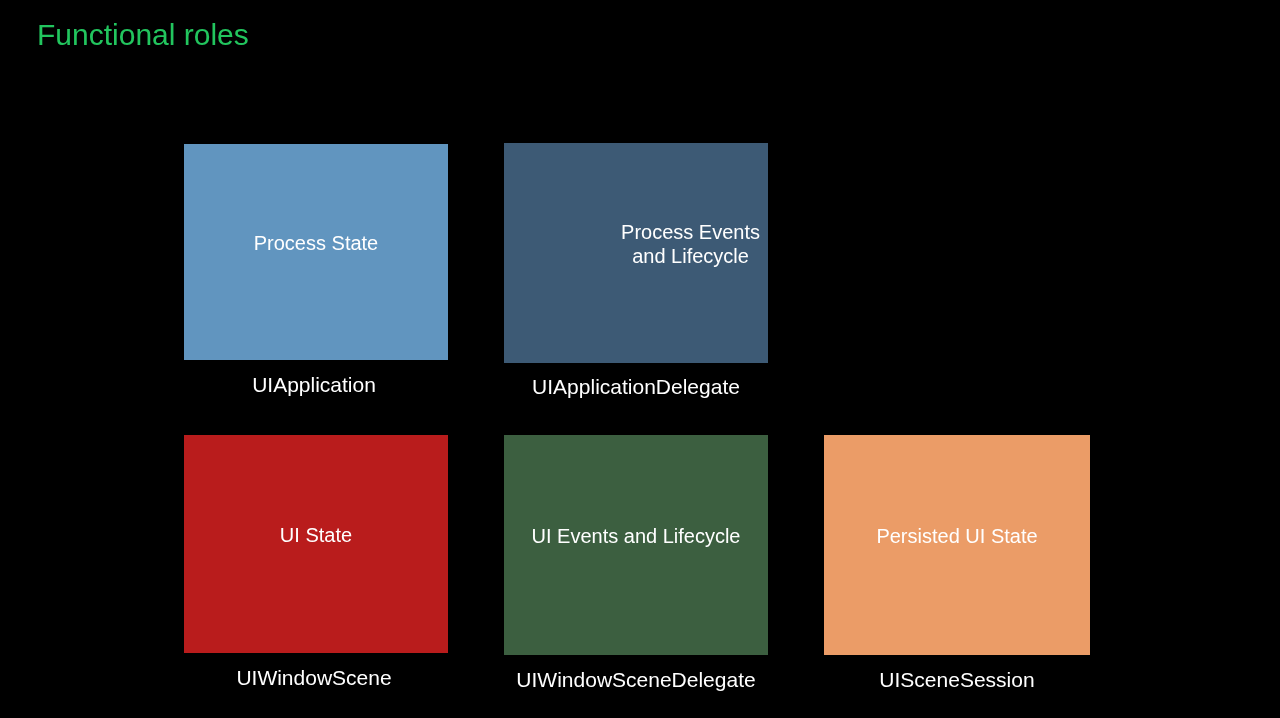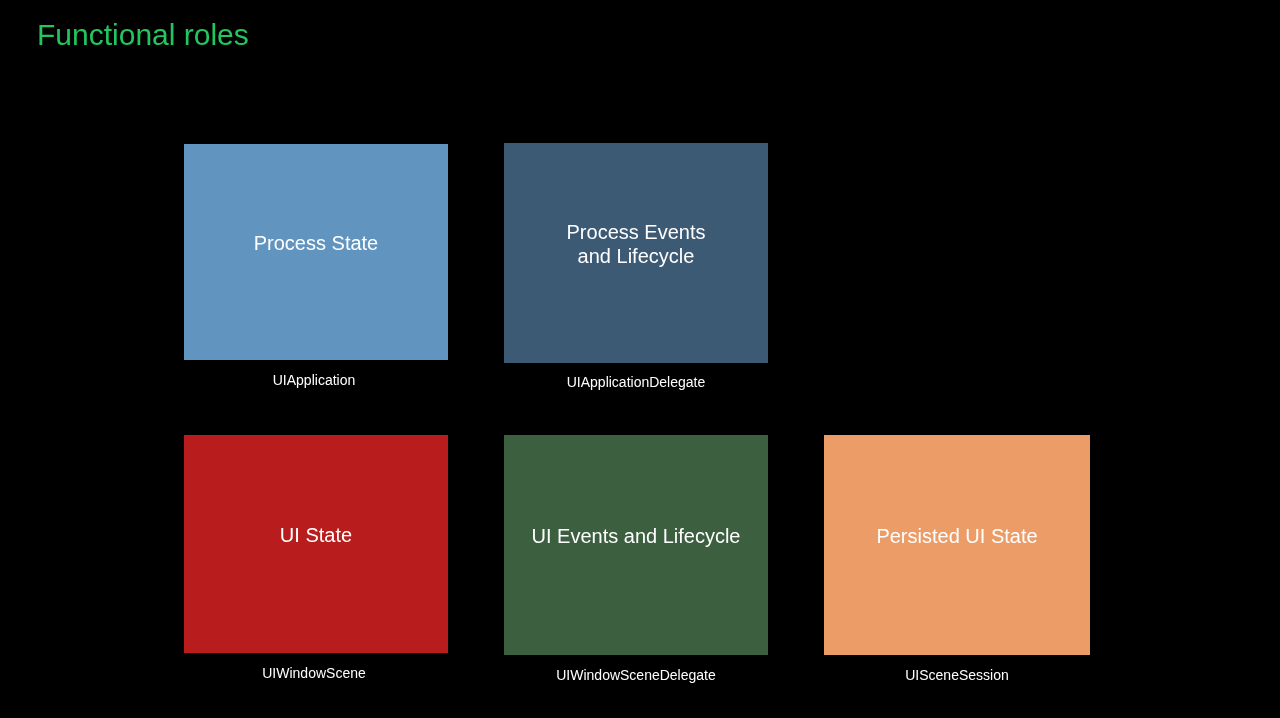--- a/index.html
+++ b/index.html
@@ -74,21 +74,21 @@
     white-space: pre-line;
     position: relative;
     top: -9px;
     padding: 0 8px;
   }
   .node-caption {
     position: absolute;
     left: 50%;
     transform: translateX(-50%);
     color: #ffffff;
-    font-size: 14px;
+    font-size: 21px;
     line-height: 1.2;
     white-space: nowrap;
     text-align: center;
   }
 
   
   #node-uiapplication          { left: 184px; top: 144px; width: 264px; height: 216px; }
   #node-uiapplicationdelegate  { left: 504px; top: 143px; width: 264px; height: 220px; }
   
   #node-uiwindowscene          { left: 184px; top: 435px; width: 264px; height: 218px; }
@@ -116,21 +116,21 @@
   <div class="diagram">
 
     <div class="node" id="node-uiapplication">
       <div class="node-box" style="background-color: rgb(97, 149, 191);">
         <span class="node-role">Process State</span>
       </div>
       <div class="node-caption">UIApplication</div>
     </div>
 
     <div class="node" id="node-uiapplicationdelegate">
-      <div class="node-box" style="background-color: rgb(61, 90, 117);">
+      <div class="node-box" style="background-color: rgb(61, 90, 117); justify-content: flex-end;">
         <span class="node-role">Process Events
 and Lifecycle</span>
       </div>
       <div class="node-caption">UIApplicationDelegate</div>
     </div>
 
     <div class="node" id="node-uiwindowscene">
       <div class="node-box" style="background-color: #b91c1c;">
         <span class="node-role">UI State</span>
       </div>

